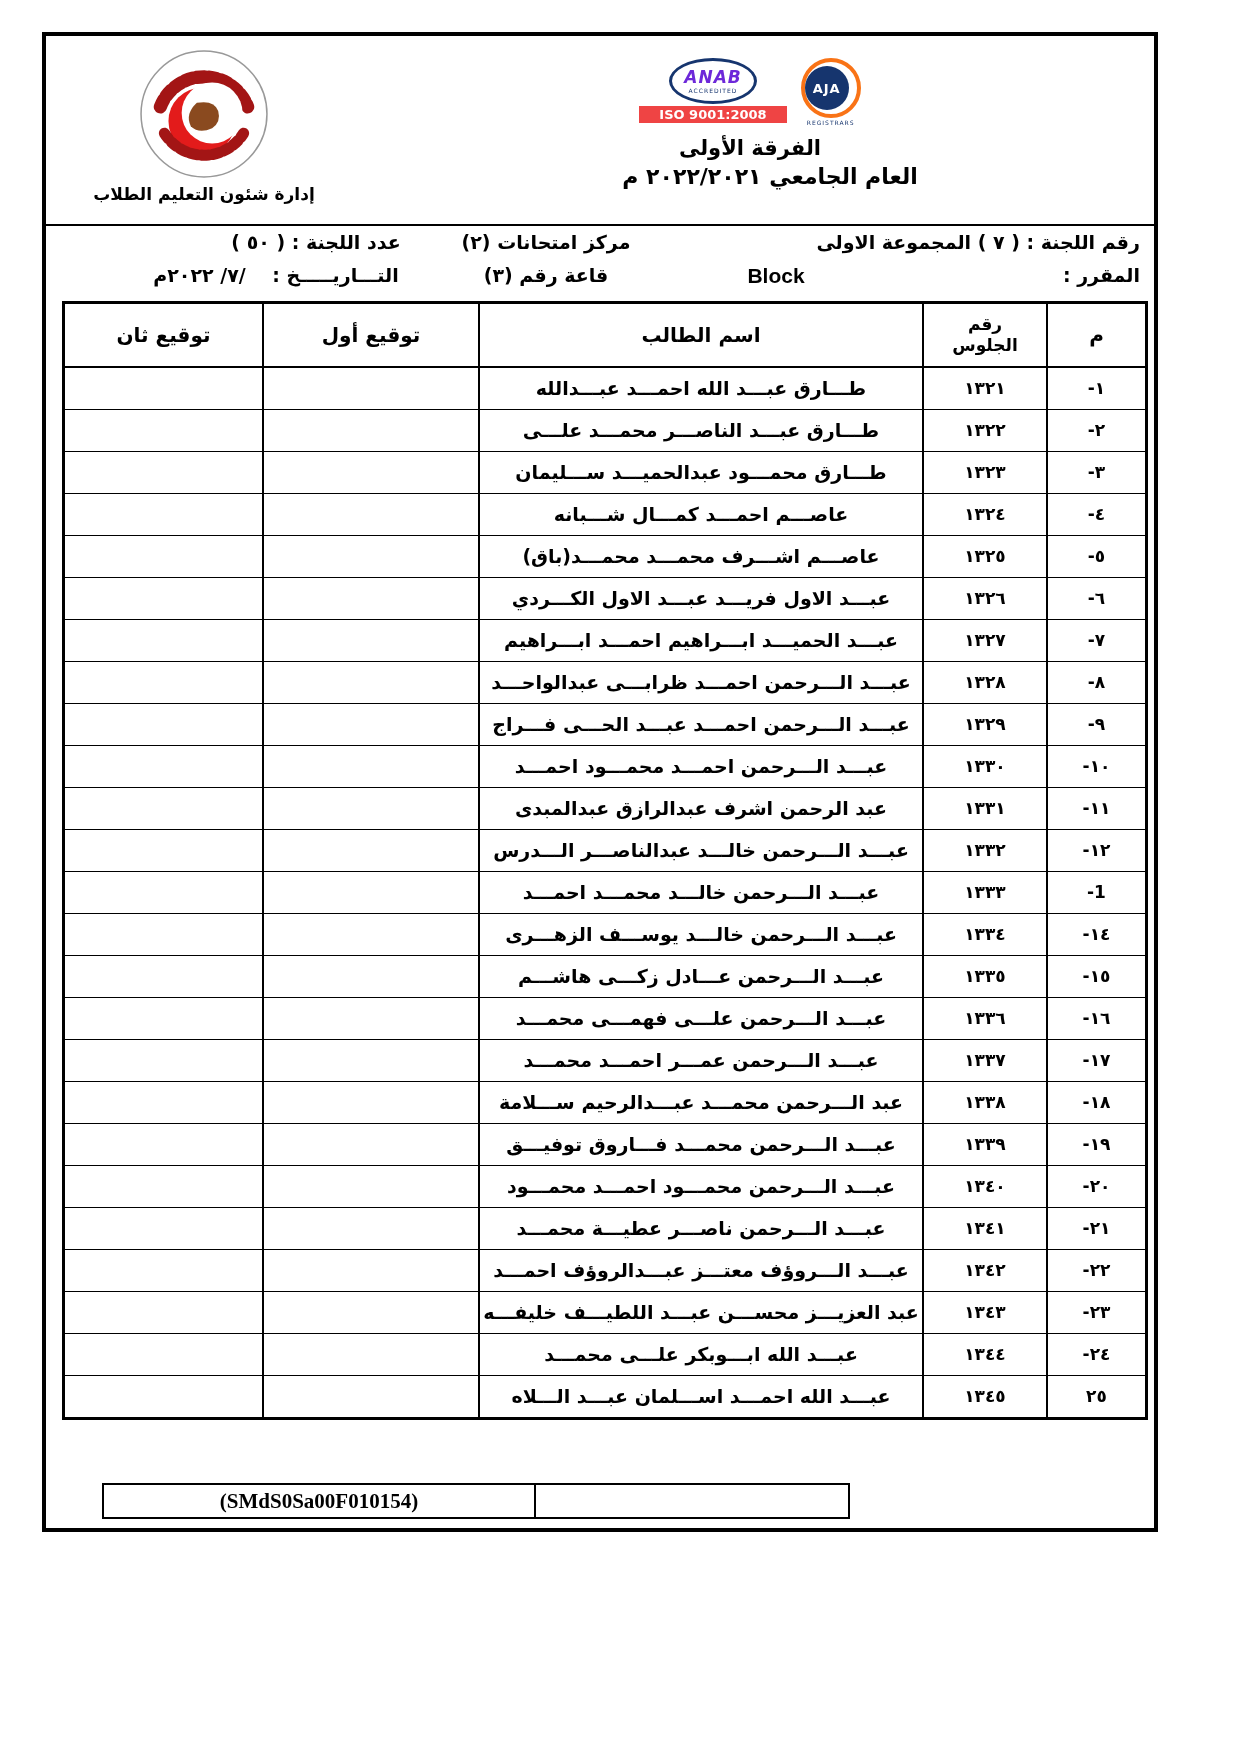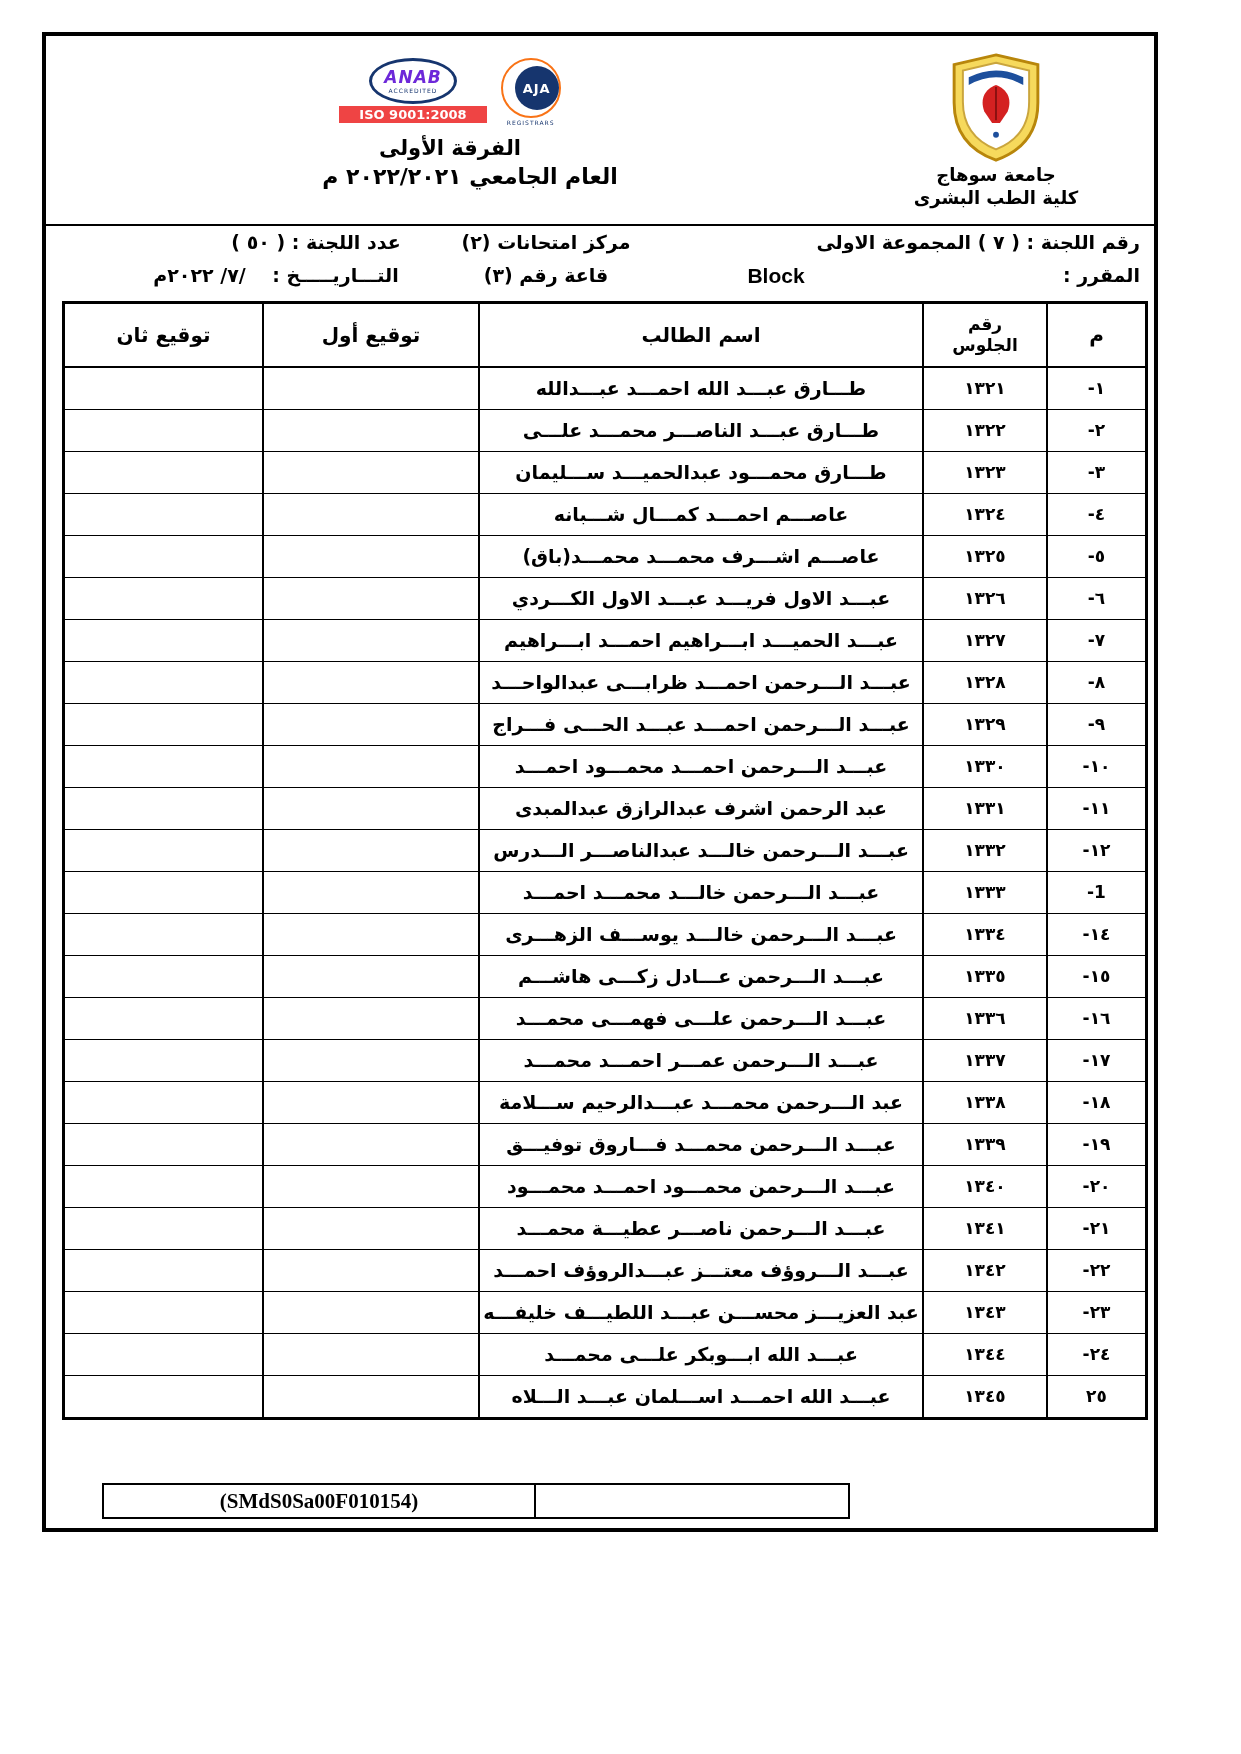--- a/index.html
+++ b/index.html
@@ -23,22 +23,22 @@
   .grade{font-weight:bold;font-size:21px;margin-top:10px;}
   .year{font-weight:bold;font-size:22px;margin-top:4px;margin-left:40px;}
   .badges{display:flex;flex-direction:row;gap:14px;align-items:flex-start;direction:ltr;margin-top:8px;}
   .anab-wrap{display:flex;flex-direction:column;align-items:center;}
   .anab-oval{width:88px;height:46px;border:3px solid #16356e;border-radius:50%;
              display:flex;flex-direction:column;align-items:center;justify-content:center;box-sizing:border-box;}
   .anab-text{color:#6d28d9;font-weight:bold;font-style:italic;font-size:17px;letter-spacing:1px;line-height:1;}
   .anab-sub{color:#16356e;font-size:6px;letter-spacing:1px;line-height:1;margin-top:2px;}
   .anab-iso{background:#ef4444;color:#fff;font-size:13px;font-weight:bold;padding:2px 20px;margin-top:2px;line-height:1;}
   .aja-wrap{display:flex;flex-direction:column;align-items:center;}
-  .aja-outer{width:60px;height:60px;border:2px solid #f97316;border-radius:50%;
-             display:flex;align-items:center;justify-content:flex-end;box-sizing:border-box;}
+  .aja-outer{width:60px;height:60px;border:4px solid #f97316;border-radius:50%;
+             display:flex;align-items:center;justify-content:flex-start;box-sizing:border-box;}
   .aja-inner{width:44px;height:44px;background:#16356e;border-radius:50%;
              display:flex;align-items:center;justify-content:center;}
   .aja-text{color:#fff;font-weight:bold;font-size:13px;letter-spacing:1px;}
   .aja-sub{color:#16356e;font-size:6px;letter-spacing:1px;margin-top:1px;}
   
   .info1{position:relative;height:33px;font-weight:bold;font-size:19px;}
   .info2{position:relative;height:38px;font-weight:bold;font-size:19px;}
   .info1 span,.info2 span{position:absolute;top:5px;white-space:pre;}
   .r1-committee{right:14px;}
   .r1-center{left:400px;width:200px;text-align:center;}
@@ -70,32 +70,20 @@
                font-family:"Liberation Serif", serif;font-weight:bold;font-size:21px;box-sizing:border-box;}
   .footer-empty{flex:1;}
 </style>
 </head>
 <body>
 
 <div class="frame">
 
   <div class="header">
 
-    <div class="hcol h-right">
-      <svg width="100" height="112" viewBox="0 0 100 115">
-        <path d="M50,3 L93,13 V52 C93,84 75,102 50,111 C25,102 7,84 7,52 V13 Z" fill="#f6d95c" stroke="#b8860b" stroke-width="3"></path>
-        <path d="M50,11 L84,19 V51 C84,77 70,92 50,100 C30,92 16,77 16,51 V19 Z" fill="#ffffff" stroke="#caa53d" stroke-width="2"></path>
-        <path d="M22,34 Q50,18 78,34 L78,26 Q50,12 22,26 Z" fill="#1d4f9c"></path>
-        <path d="M50,34 C61,38 67,48 62,61 L54,73 H46 L38,61 C33,48 39,38 50,34 Z" fill="#d42121"></path>
-        <path d="M50,36 V70" stroke="#8b1111" stroke-width="2" fill="none"></path>
-        <circle cx="50" cy="85" r="3" fill="#1d4f9c"></circle>
-      </svg>
-      <div class="uni-name">جامعة سوهاج</div>
-      <div class="uni-fac">كلية الطب البشرى</div>
-    </div>
 
     <div class="hcol h-center">
       <div class="badges">
         <div class="anab-wrap">
           <div class="anab-oval">
             <span class="anab-text">ANAB</span>
             <span class="anab-sub">ACCREDITED</span>
           </div>
           <div class="anab-iso">ISO 9001:2008</div>
         </div>
@@ -105,20 +93,31 @@
               <span class="aja-text">AJA</span>
             </div>
           </div>
           <span class="aja-sub">REGISTRARS</span>
         </div>
       </div>
       <div class="grade">الفرقة الأولى</div>
       <div class="year">العام الجامعي ٢٠٢٢/٢٠٢١ م</div>
     </div>
 
+    <div class="hcol h-left">
+      <svg width="132" height="132" viewBox="0 0 130 130">
+        <circle cx="65" cy="65" r="62" fill="#ffffff" stroke="#999999" stroke-width="1.5"></circle>
+        <path d="M22,58 A46,46 0 0 1 108,58" fill="none" stroke="#a31515" stroke-width="13" stroke-dasharray="8 4" stroke-linecap="round"></path>
+        <circle cx="63" cy="72" r="33" fill="#e31b1b"></circle>
+        <circle cx="73" cy="64" r="30" fill="#ffffff"></circle>
+        <path d="M58,54 q17,-3 21,8 q3,11 -6,17 q-13,6 -21,-2 q-6,-12 6,-23" fill="#8a4a1f"></path>
+        <path d="M26,84 A46,46 0 0 0 104,84" fill="none" stroke="#a31515" stroke-width="11" stroke-dasharray="7 4" stroke-linecap="round"></path>
+      </svg>
+      <div class="dept">إدارة شئون التعليم الطلاب</div>
+    </div>
 
   </div>
 
   <div class="info1">
     <span class="r1-committee">رقم اللجنة : ( ٧ ) المجموعة الاولى</span>
     <span class="r1-center">مركز امتحانات (٢)</span>
     <span class="r1-count">عدد اللجنة : ( ٥٠ )</span>
   </div>
   <div class="info2">
     <span class="r2-course">المقرر :</span>

